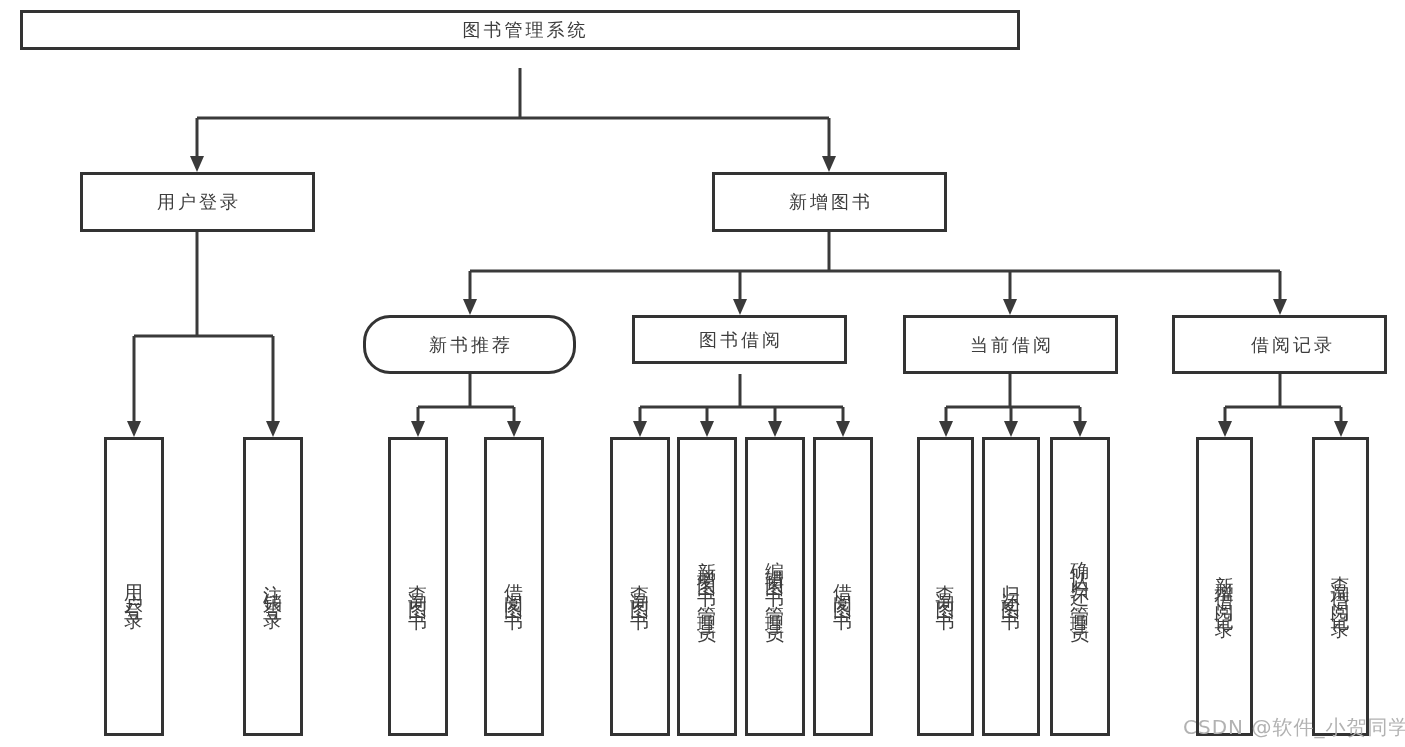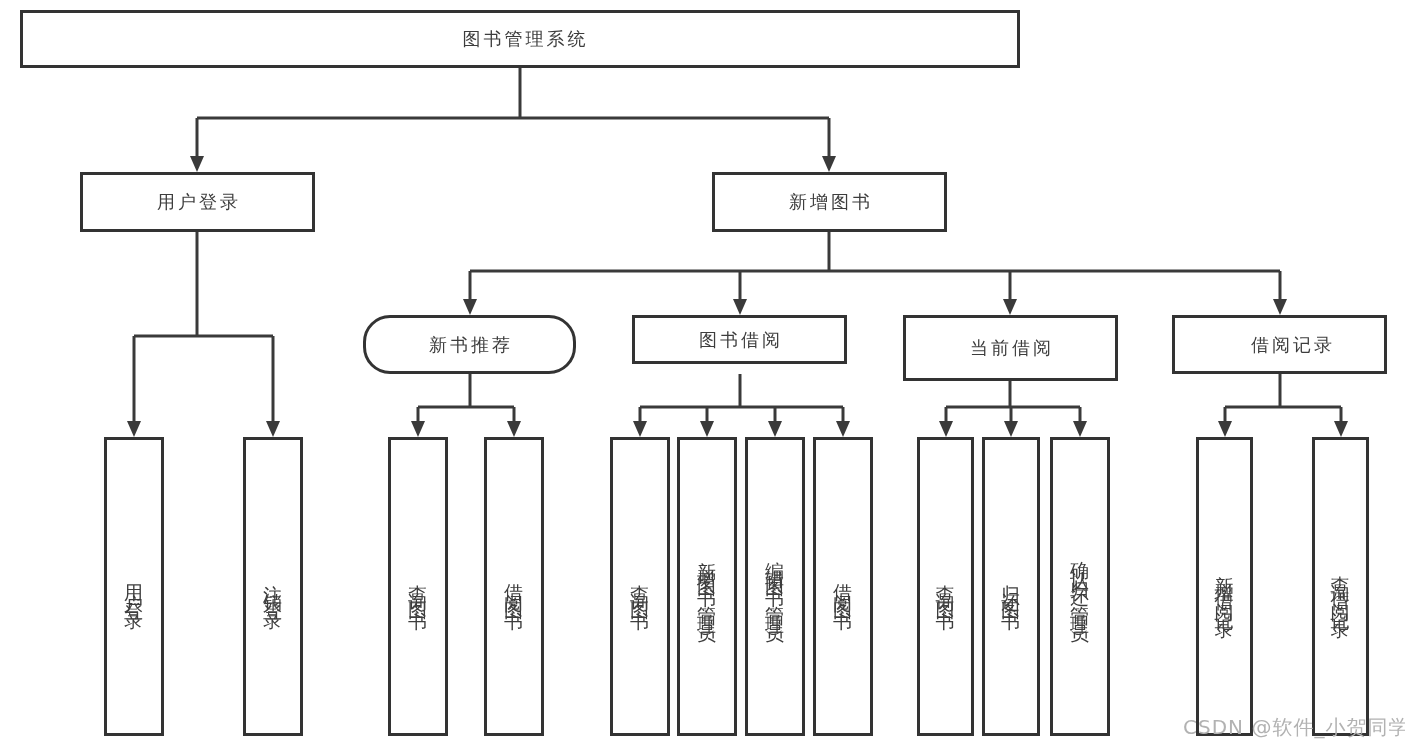--- a/index.html
+++ b/index.html
@@ -128,38 +128,38 @@
     <g>
       <line x1="1280" y1="374" x2="1280" y2="407"></line>
       <line x1="1225" y1="407" x2="1341" y2="407"></line>
       <line x1="1225" y1="407" x2="1225" y2="425"></line>
       <polygon points="1218,421 1232,421 1225,437"></polygon>
       <line x1="1341" y1="407" x2="1341" y2="425"></line>
       <polygon points="1334,421 1348,421 1341,437"></polygon>
     </g>
   </svg>
 
-  <div class="box" style="left:20px; top:10px; width:1000px; height:58px;padding-left:8px;">
+  <div class="box" style="left:20px; top:10px; width:1000px; height:40px;padding-left:8px;">
     <span class="h-label">图书管理系统</span>
   </div>
 
   <div class="box" style="left:80px; top:172px; width:235px; height:60px;">
     <span class="h-label">用户登录</span>
   </div>
   <div class="box" style="left:712px; top:172px; width:235px; height:60px;">
     <span class="h-label">新增图书</span>
   </div>
 
   <div class="box" style="left:363px; top:315px; width:213px; height:59px;border-radius:27px;">
     <span class="h-label">新书推荐</span>
   </div>
   <div class="box" style="left:632px; top:315px; width:215px; height:49px;">
     <span class="h-label">图书借阅</span>
   </div>
-  <div class="box" style="left:903px; top:315px; width:215px; height:66px;">
+  <div class="box" style="left:903px; top:315px; width:215px; height:59px;">
     <span class="h-label">当前借阅</span>
   </div>
   <div class="box" style="left:1172px; top:315px; width:215px; height:59px;padding-left:24px;">
     <span class="h-label">借阅记录</span>
   </div>
 
   <div class="box leaf" style="left:104px; top:437px; width:60px; height:299px;">
     <span class="v-label">用户登录</span>
   </div>
   <div class="box leaf" style="left:243px; top:437px; width:60px; height:299px;">

